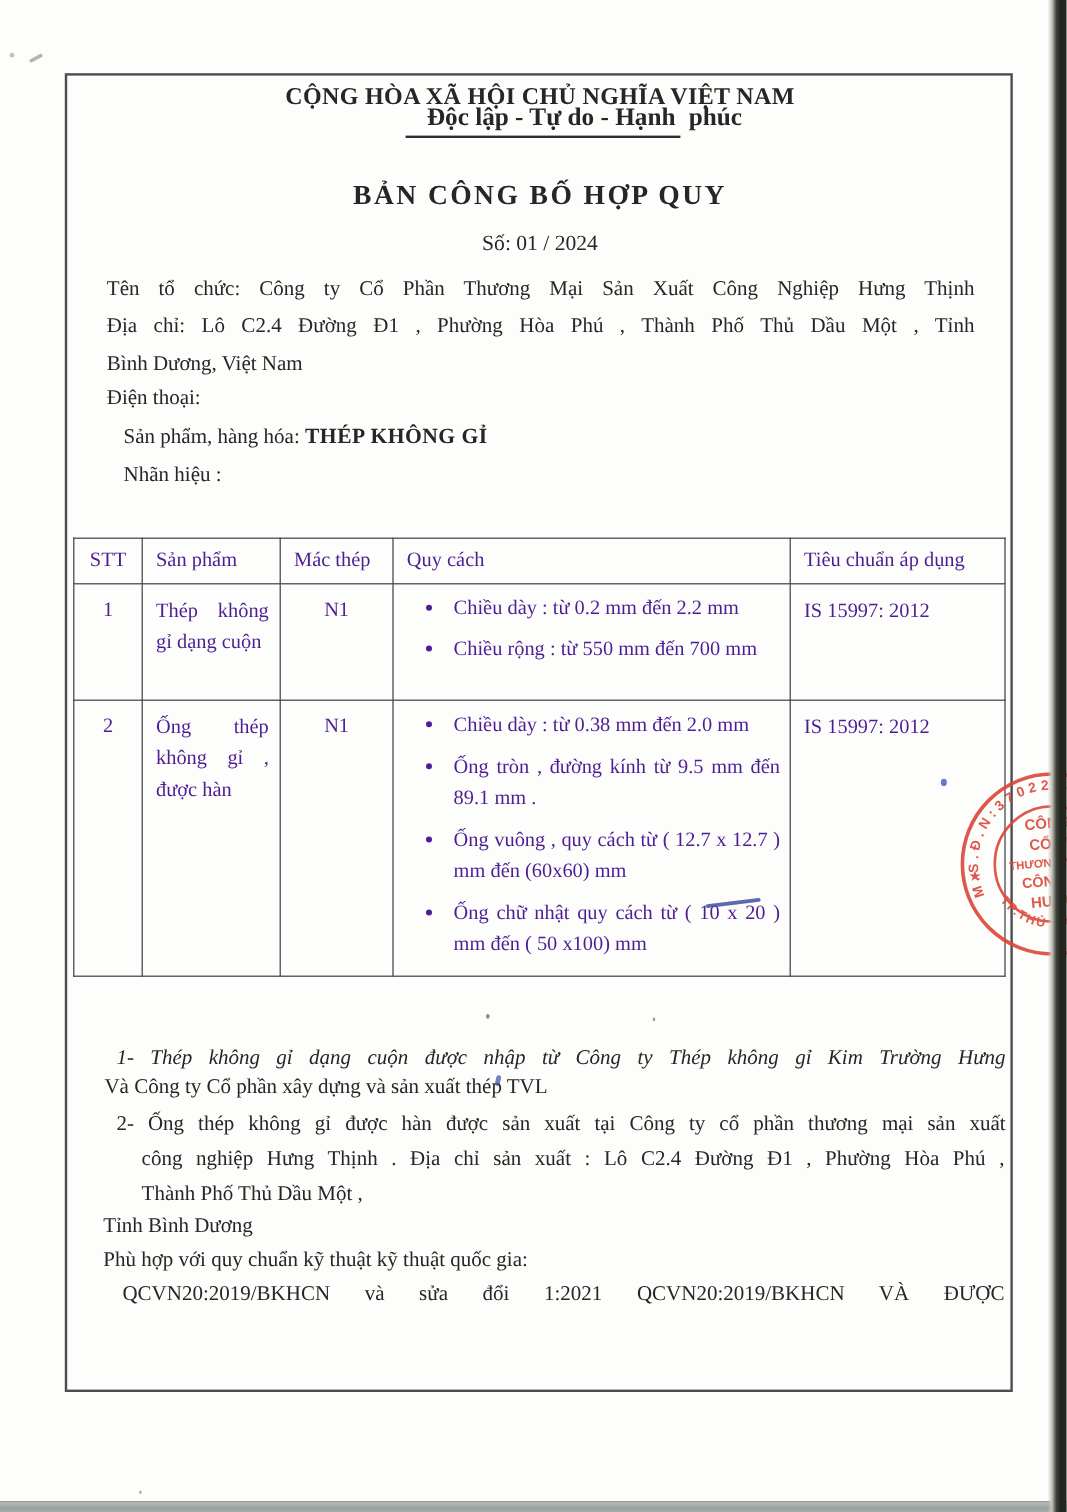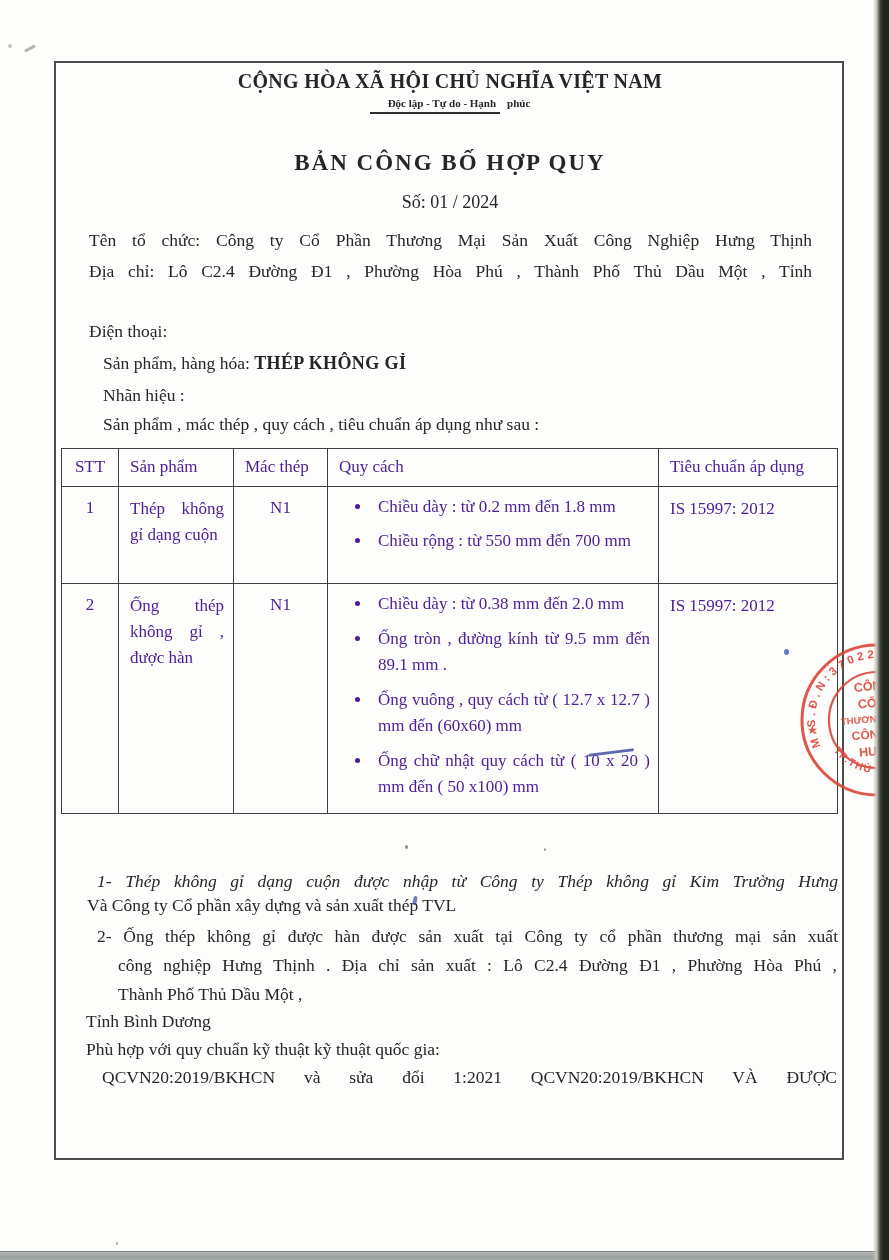--- a/index.html
+++ b/index.html
@@ -7,21 +7,21 @@
     position:relative;width:889px;height:1260px;background:#fdfdfb;
     overflow:hidden;font-family:"Liberation Serif","DejaVu Serif",serif;color:#262626;
   }
   .doc-box{
     position:absolute;left:54px;top:61px;width:790px;height:1099px;
     border:2px solid #4b4d4f;background:transparent;box-sizing:border-box;
   }
   .abs{position:absolute;}
   .center-line{left:56px;width:788px;text-align:center;}
   .nat1{top:70px;font-size:20px;font-weight:bold;letter-spacing:.3px;}
-  .nat2{top:97px;font-size:11px;font-weight:bold;}
+  .nat2{top:85px;font-size:21px;font-weight:bold;margin-left:28px;}
   .motto-underline{display:inline-block;border-bottom:2px solid #2e2e2e;padding:0 4px 3px 18px;}
   .motto-tail{margin-left:7px;}
   .doc-title{top:150px;font-size:23px;font-weight:bold;letter-spacing:2px;}
   .doc-number{top:192px;font-size:18px;}
   .bodyline{font-size:17.5px;line-height:28px;white-space:nowrap;}
   .fill{white-space:normal;text-align:justify;text-align-last:justify;}
   .org-line{top:226px;left:89px;width:723px;}
   .addr1{top:257px;left:89px;width:723px;}
   .addr2{top:288px;left:89px;}
   .phone{top:317px;left:89px;}
@@ -91,26 +91,26 @@
   <div class="abs center-line nat2">
     <span class="motto-underline">Độc lập - Tự do - Hạnh</span><span class="motto-tail">phúc</span>
   </div>
 
   <div class="abs center-line doc-title">BẢN CÔNG BỐ HỢP QUY</div>
 
   <div class="abs center-line doc-number">Số: 01 / 2024</div>
 
   <div class="abs bodyline fill org-line">Tên tổ chức: Công ty Cổ Phần Thương Mại Sản Xuất Công Nghiệp Hưng Thịnh</div>
   <div class="abs bodyline fill addr1">Địa chỉ: Lô C2.4 Đường Đ1 , Phường Hòa Phú , Thành Phố Thủ Dầu Một , Tỉnh</div>
+  <div class="abs bodyline addr2">Bình Dương, Việt Nam</div>
   <div class="abs bodyline phone">Điện thoại:</div>
   <div class="abs bodyline product">
     <span>Sản phẩm, hàng hóa: </span><b>THÉP KHÔNG GỈ</b>
   </div>
   <div class="abs bodyline brand">Nhãn hiệu :</div>
-  <div class="abs bodyline tintro">Sản phẩm , mác thép , quy cách , tiêu chuẩn áp dụng như sau :</div>
 
   <table class="spec-table">
     <colgroup>
       <col style="width:57px">
         <col style="width:115px">
         <col style="width:94px">
       <col style="width:331px">
         <col style="width:179px">
     </colgroup>
     <thead>
@@ -122,21 +122,21 @@
         <th>Tiêu chuẩn áp dụng</th>
       </tr>
     </thead>
     <tbody>
       <tr class="row1">
         <td class="c-stt">1</td>
         <td class="c-name">Thép không gỉ dạng cuộn</td>
         <td class="c-grade">N1</td>
         <td>
           <ul class="spec-ul">
-            <li>Chiều dày : từ 0.2 mm đến 1.8 mm</li>
+            <li>Chiều dày : từ 0.2 mm đến 2.2 mm</li>
             <li>Chiều rộng : từ 550 mm đến 700 mm</li>
           </ul>
         </td>
         <td class="c-std">IS 15997: 2012</td>
       </tr>
       <tr class="row2">
         <td class="c-stt">2</td>
         <td class="c-name">Ống thép không gỉ , được hàn</td>
         <td class="c-grade">N1</td>
         <td>

